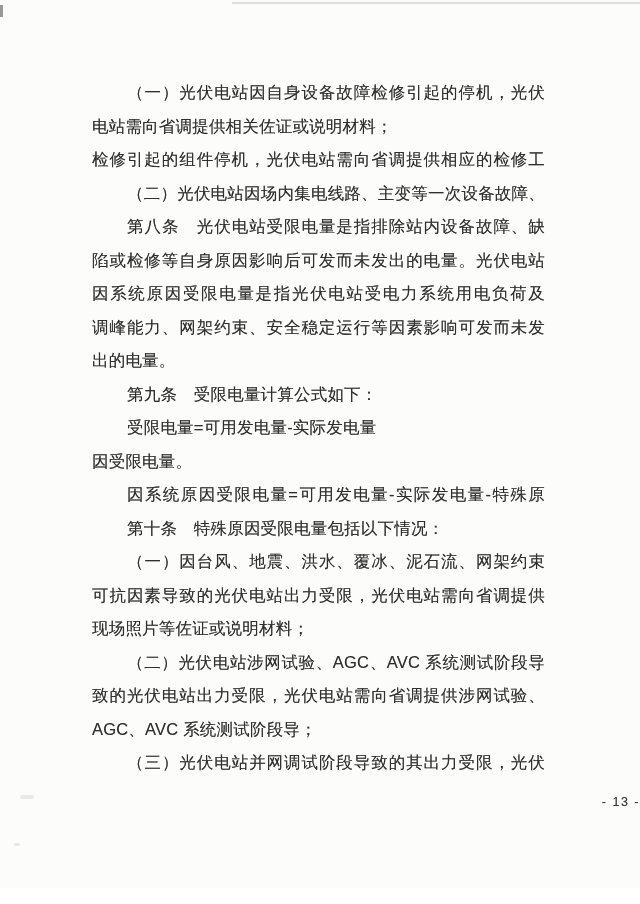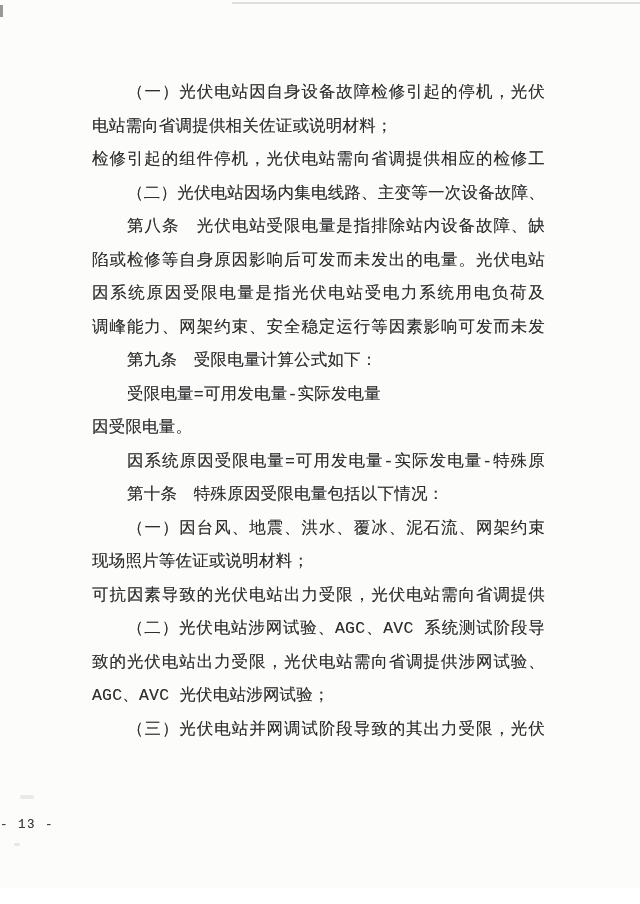--- a/index.html
+++ b/index.html
@@ -6,21 +6,21 @@
     margin: 0;
     padding: 0;
     background: #ffffff;
   }
   .page {
     position: relative;
     width: 640px;
     height: 888px;
     background: #fcfcfb;
     overflow: hidden;
-    font-family: Liberation Mono, monospace;
+    font-family: Liberation Sans, sans-serif;
     color: #2f2f2f;
   }
   
   .top-line {
     position: absolute;
     top: 2px;
     left: 232px;
     width: 408px;
     height: 2px;
     background: rgba(145, 145, 145, 0.28);
@@ -69,25 +69,25 @@
     white-space: normal;
     text-align: justify;
     text-align-last: justify;
     text-justify: inter-character;
   }
   .ln.indent {
     text-indent: 35px;
   }
   .page-number {
     position: absolute;
-    top: 815px;
+    top: 792px;
     left: 0;
     width: 100%;
     height: 20px;
-    text-align: left;
+    text-align: right;
     font-size: 12.5px;
     line-height: 20px;
     letter-spacing: 1.5px;
     color: #3a3a3a;
     text-shadow: 0 0 0.5px rgba(60, 60, 60, 0.5);
   }
 </style>
 </head>
 <body>
 
@@ -100,29 +100,30 @@
 
   <div class="text-block">
     <div class="ln indent just">（一）光伏电站因自身设备故障检修引起的停机，光伏</div>
     <div class="ln">电站需向省调提供相关佐证或说明材料；</div>
     <div class="ln just">检修引起的组件停机，光伏电站需向省调提供相应的检修工</div>
     <div class="ln indent just">（二）光伏电站因场内集电线路、主变等一次设备故障、</div>
     <div class="ln indent just">第八条　光伏电站受限电量是指排除站内设备故障、缺</div>
     <div class="ln just">陷或检修等自身原因影响后可发而未发出的电量。光伏电站</div>
     <div class="ln just">因系统原因受限电量是指光伏电站受电力系统用电负荷及</div>
     <div class="ln just">调峰能力、网架约束、安全稳定运行等因素影响可发而未发</div>
+    <div class="ln">出的电量。</div>
     <div class="ln indent">第九条　受限电量计算公式如下：</div>
     <div class="ln indent">受限电量=可用发电量-实际发电量</div>
     <div class="ln">因受限电量。</div>
     <div class="ln indent just">因系统原因受限电量=可用发电量-实际发电量-特殊原</div>
     <div class="ln indent">第十条　特殊原因受限电量包括以下情况：</div>
     <div class="ln indent just">（一）因台风、地震、洪水、覆冰、泥石流、网架约束</div>
+    <div class="ln just">可抗因素导致的光伏电站出力受限，光伏电站需向省调提供</div>
     <div class="ln">现场照片等佐证或说明材料；</div>
-    <div class="ln just">可抗因素导致的光伏电站出力受限，光伏电站需向省调提供</div>
     <div class="ln indent just">（二）光伏电站涉网试验、AGC、AVC 系统测试阶段导</div>
     <div class="ln just">致的光伏电站出力受限，光伏电站需向省调提供涉网试验、</div>
-    <div class="ln">AGC、AVC 光伏电站涉网试验；</div>
+    <div class="ln">AGC、AVC 系统测试阶段导；</div>
     <div class="ln indent just">（三）光伏电站并网调试阶段导致的其出力受限，光伏</div>
   </div>
 
   <div class="page-number">- 13 -</div>
 
 </div>
 
 </body></html>

